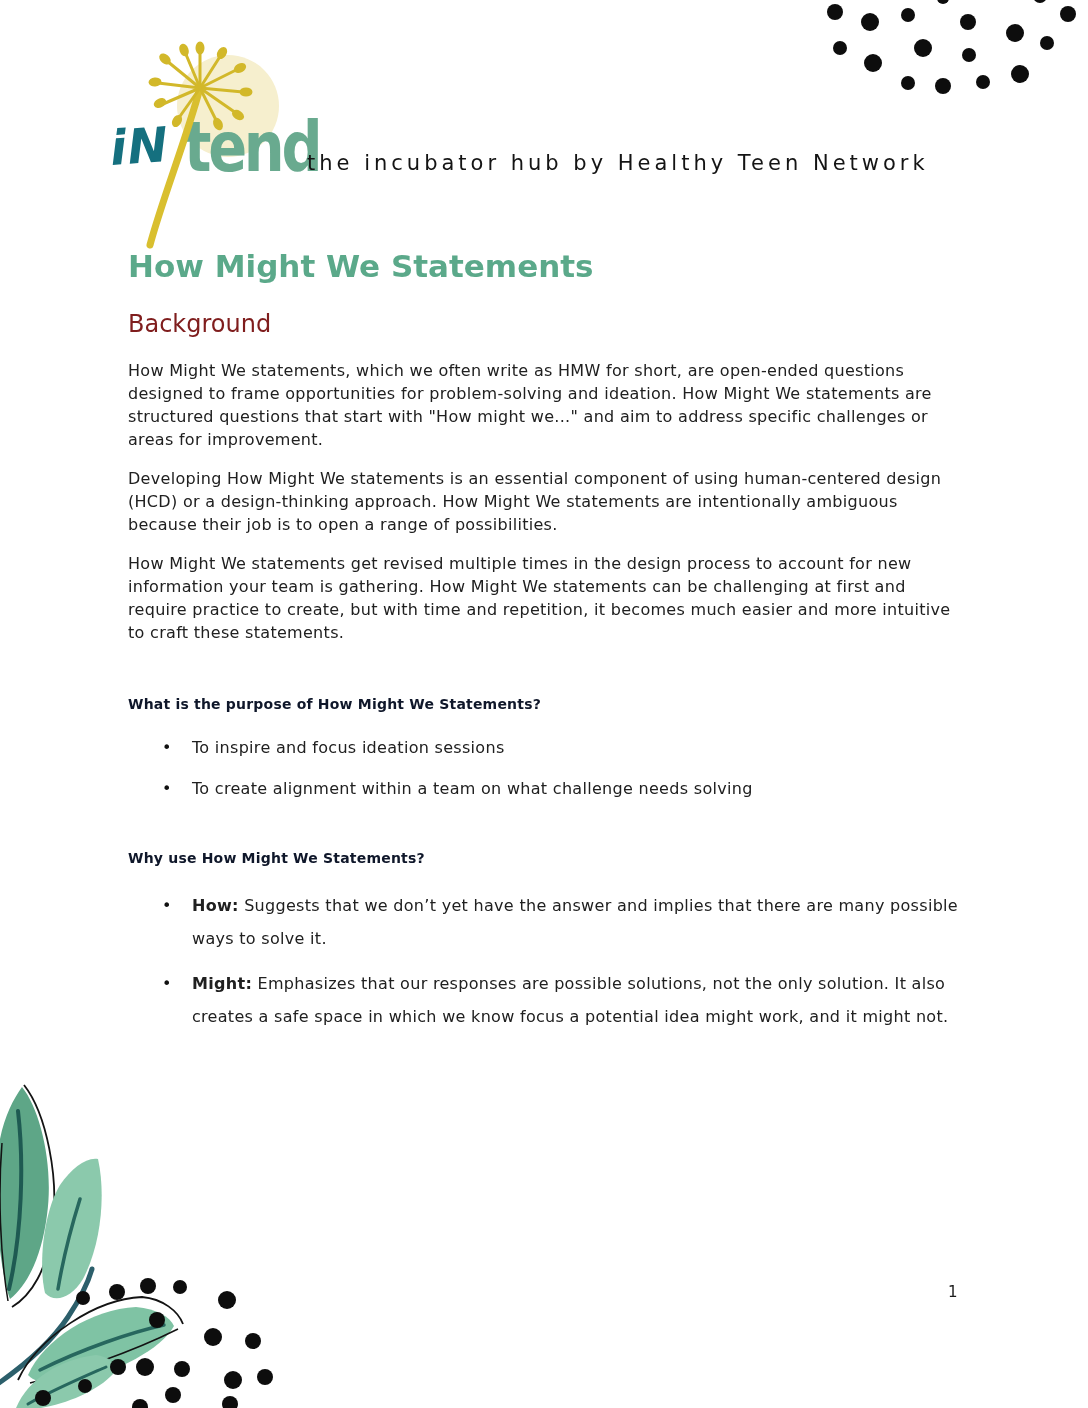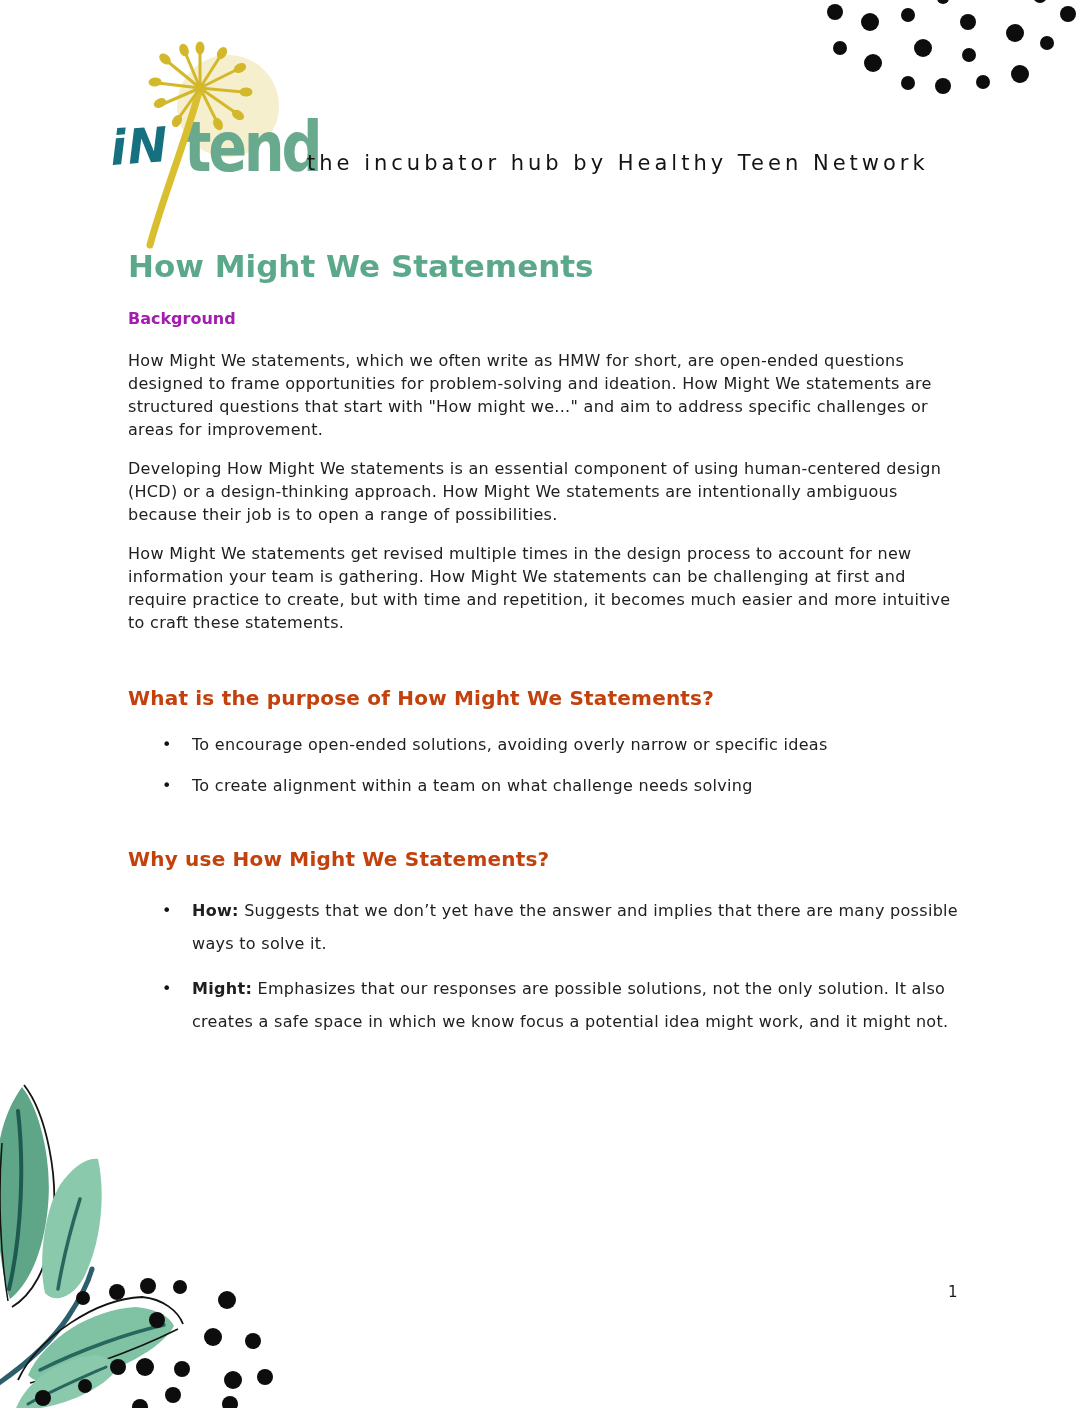--- a/index.html
+++ b/index.html
@@ -37,29 +37,29 @@
   }
   
   .content{position:absolute;left:128px;top:248px;width:836px;}
   .doc-title{
     margin:0 0 24px 0;
     font-size:31px;line-height:1.2;font-weight:bold;
     color:#5ba98a;letter-spacing:0;
   }
   .h-background{
     margin:0 0 19px 0;
-    font-size:16px;line-height:1.3;font-weight:bold;color:#a21caf;
+    font-size:24px;line-height:1.3;font-weight:normal;color:#7f1d1d;
   }
   .content p{
     margin:0 0 16px 0;
     font-size:16px;line-height:23px;letter-spacing:.3px;color:#202020;
   }
   .sub-heading{
     margin:52px 0 22px 0;
-    font-size:20px;line-height:1.25;font-weight:bold;color:#c2410c;letter-spacing:.2px;
+    font-size:14px;line-height:1.25;font-weight:bold;color:#0f172a;letter-spacing:.2px;
   }
   .sub-heading.why{margin-top:50px;}
   ul.bullets{list-style:none;margin:0;padding:0 0 0 64px;}
   ul.bullets li{
     position:relative;
     font-size:16px;line-height:23px;letter-spacing:.3px;color:#202020;
     margin:0 0 18px 0;
   }
   ul.bullets.loose li{line-height:33px;margin-bottom:12px;}
   ul.bullets li::before{
@@ -140,21 +140,21 @@
     <h1 class="doc-title">How Might We Statements</h1>
 
     <h2 class="h-background">Background</h2>
 
     <p>How Might We statements, which we often write as HMW for short, are open-ended questions designed to frame opportunities for problem-solving and ideation. How Might We statements are structured questions that start with "How might we..." and aim to address specific challenges or areas for improvement.</p>
     <p>Developing How Might We statements is an essential component of using human-centered design (HCD) or a design-thinking approach. How Might We statements are intentionally ambiguous because their job is to open a range of possibilities.</p>
     <p>How Might We statements get revised multiple times in the design process to account for new information your team is gathering. How Might We statements can be challenging at first and require practice to create, but with time and repetition, it becomes much easier and more intuitive to craft these statements.</p>
 
     <h3 class="sub-heading">What is the purpose of How Might We Statements?</h3>
     <ul class="bullets">
-      <li>To encourage open-ended solutions, avoiding overly narrow or specific ideas</li>
+      <li>To inspire and focus ideation sessions</li>
       <li>To create alignment within a team on what challenge needs solving</li>
     </ul>
 
     <h3 class="sub-heading why">Why use How Might We Statements?</h3>
     <ul class="bullets loose">
       <li><strong>How:</strong><span> Suggests that we don’t yet have the answer and implies that there are many possible ways to solve it.</span></li>
       <li><strong>Might:</strong><span> Emphasizes that our responses are possible solutions, not the only solution. It also creates a safe space in which we know focus a potential idea might work, and it might not.</span></li>
     </ul>
   </div>
 

